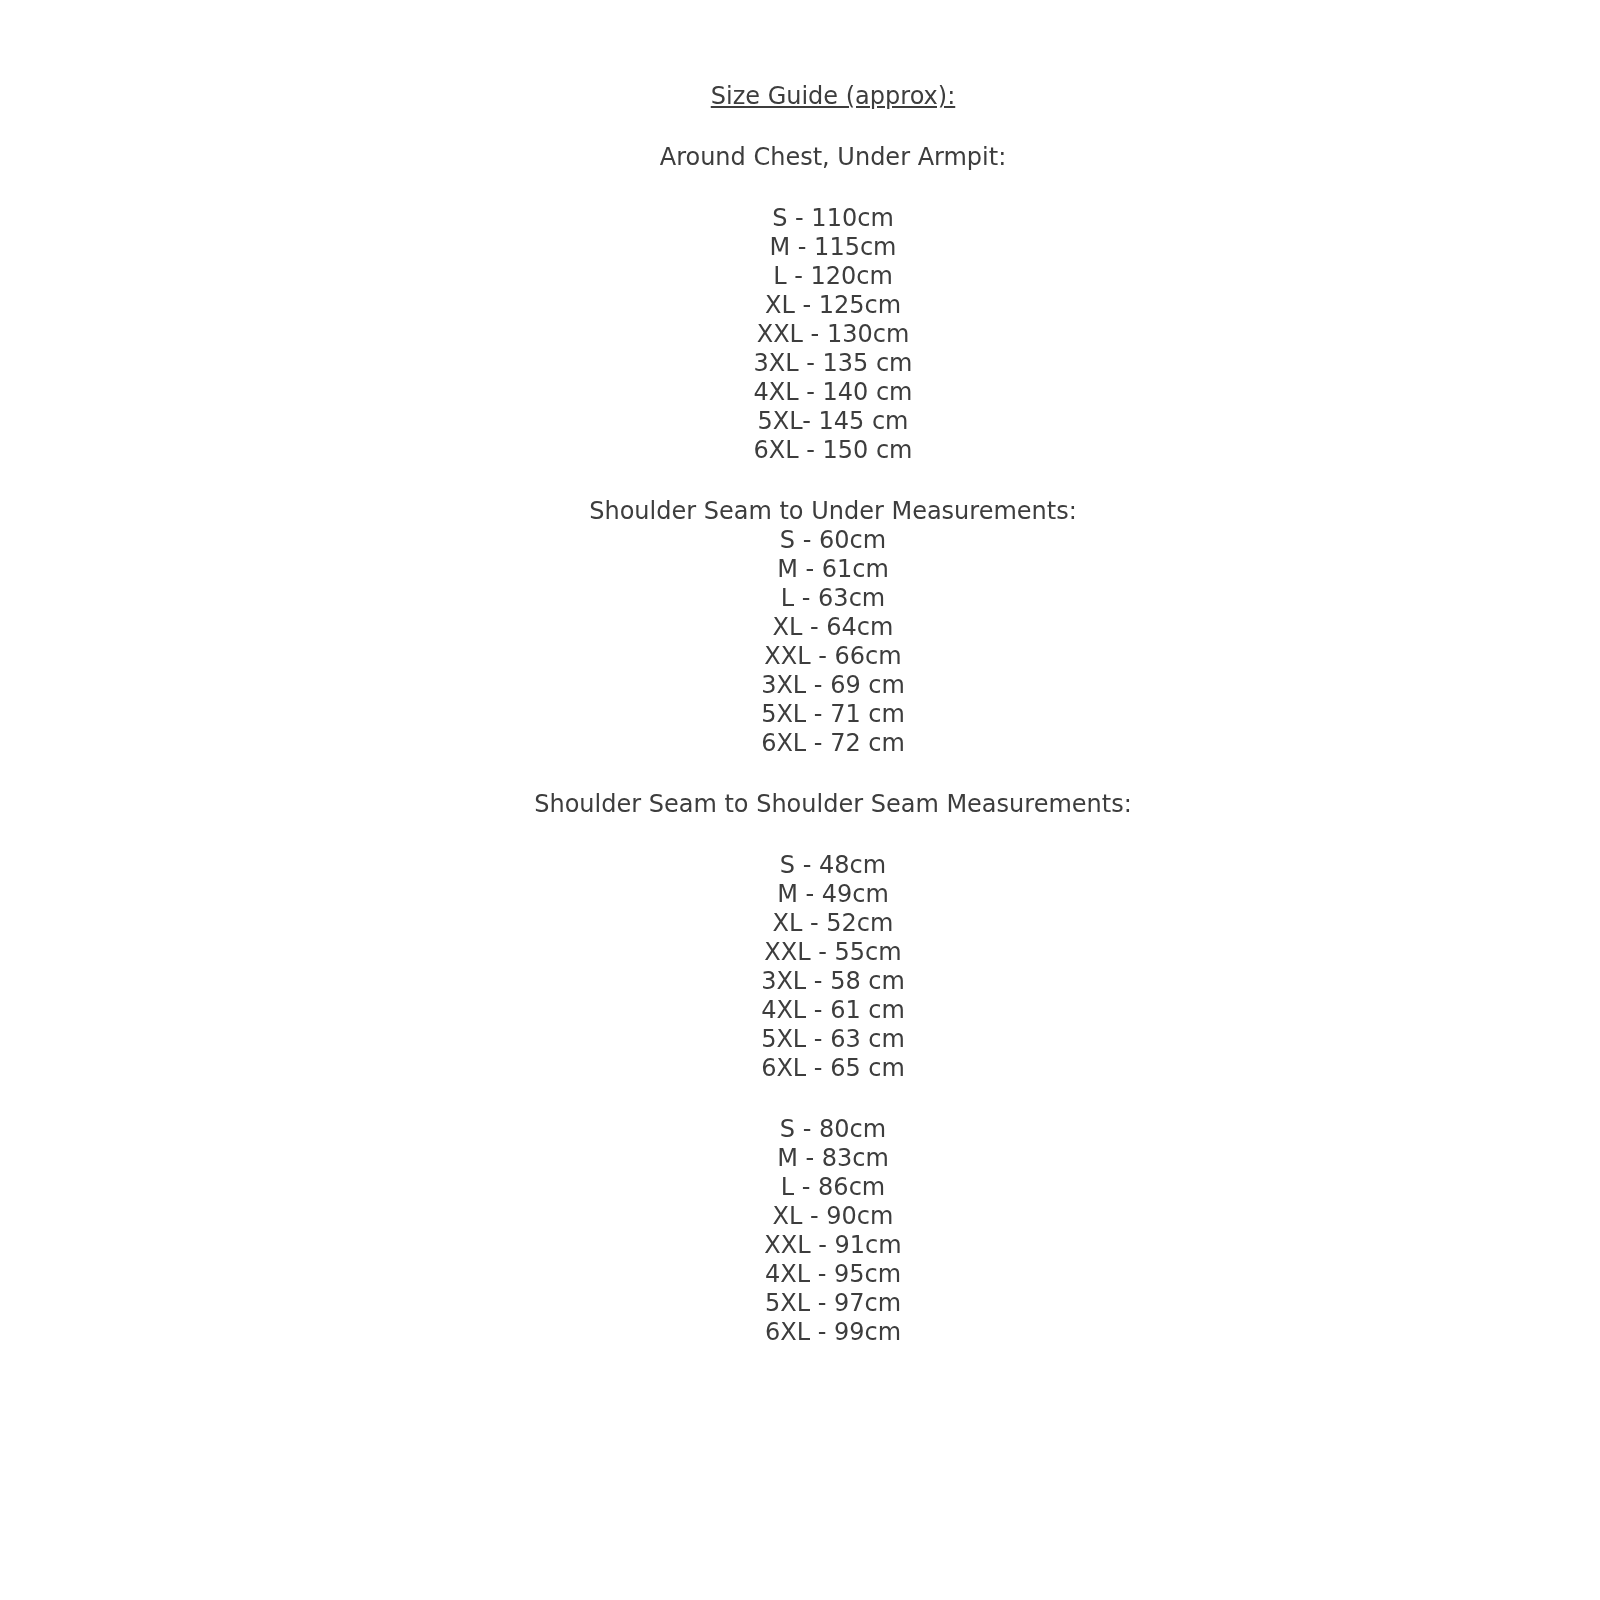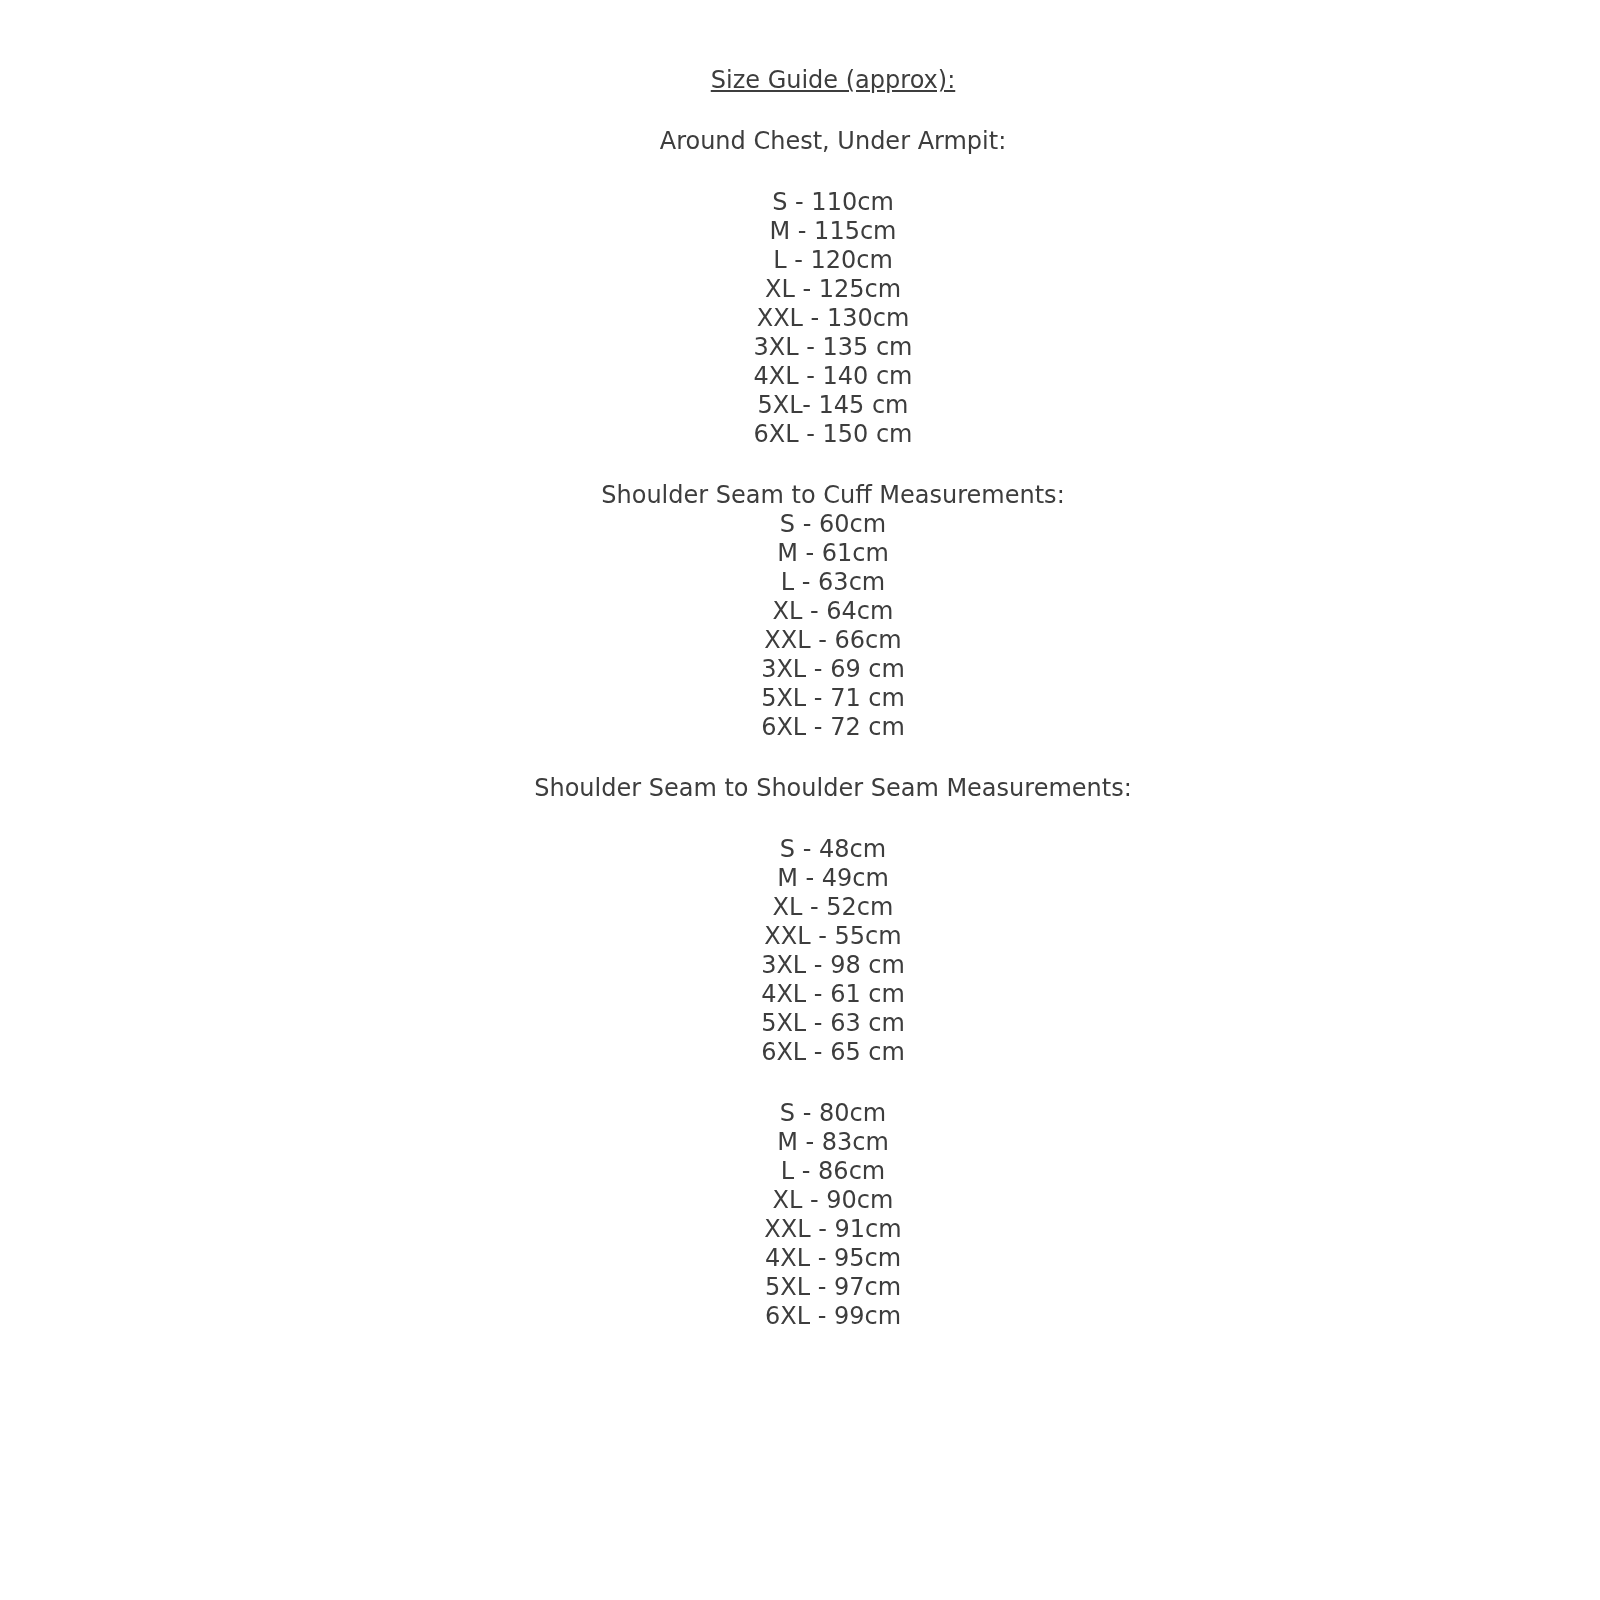--- a/index.html
+++ b/index.html
@@ -14,20 +14,21 @@
     font-size: 24px;
     line-height: 29px;
     color: #3d3d3d;
     overflow: hidden;
   }
   .content {
     box-sizing: border-box;
     width: 1600px;
     padding: 66px 0 0 66px; 
     text-align: center;
+    margin-top: 16px;
   }
   .para {
     margin: 0 0 32px 0;
   }
   .title {
     text-decoration: underline;
   }
   .line {
     display: block;
   }
@@ -46,38 +47,38 @@
     <span class="line">L - 120cm</span>
     <span class="line">XL - 125cm</span>
     <span class="line">XXL - 130cm</span>
     <span class="line">3XL - 135 cm</span>
     <span class="line">4XL - 140 cm</span>
     <span class="line">5XL- 145 cm</span>
     <span class="line">6XL - 150 cm</span>
   </p>
 
   <p class="para">
-    <span class="line">Shoulder Seam to Cuff Measurements:</span>
+    <span class="line">Shoulder Seam to Under Measurements:</span>
     <span class="line">S - 60cm</span>
     <span class="line">M - 61cm</span>
     <span class="line">L - 63cm</span>
     <span class="line">XL - 64cm</span>
     <span class="line">XXL - 66cm</span>
     <span class="line">3XL - 69 cm</span>
     <span class="line">5XL - 71 cm</span>
     <span class="line">6XL - 72 cm</span>
   </p>
 
   <p class="para">Shoulder Seam to Shoulder Seam Measurements:</p>
   <p class="para">
     <span class="line">S - 48cm</span>
     <span class="line">M - 49cm</span>
     <span class="line">XL - 52cm</span>
     <span class="line">XXL - 55cm</span>
-    <span class="line">3XL - 98 cm</span>
+    <span class="line">3XL - 58 cm</span>
     <span class="line">4XL - 61 cm</span>
     <span class="line">5XL - 63 cm</span>
     <span class="line">6XL - 65 cm</span>
   </p>
 
   <p class="para">
     <span class="line">S - 80cm</span>
     <span class="line">M - 83cm</span>
     <span class="line">L - 86cm</span>
     <span class="line">XL - 90cm</span>

